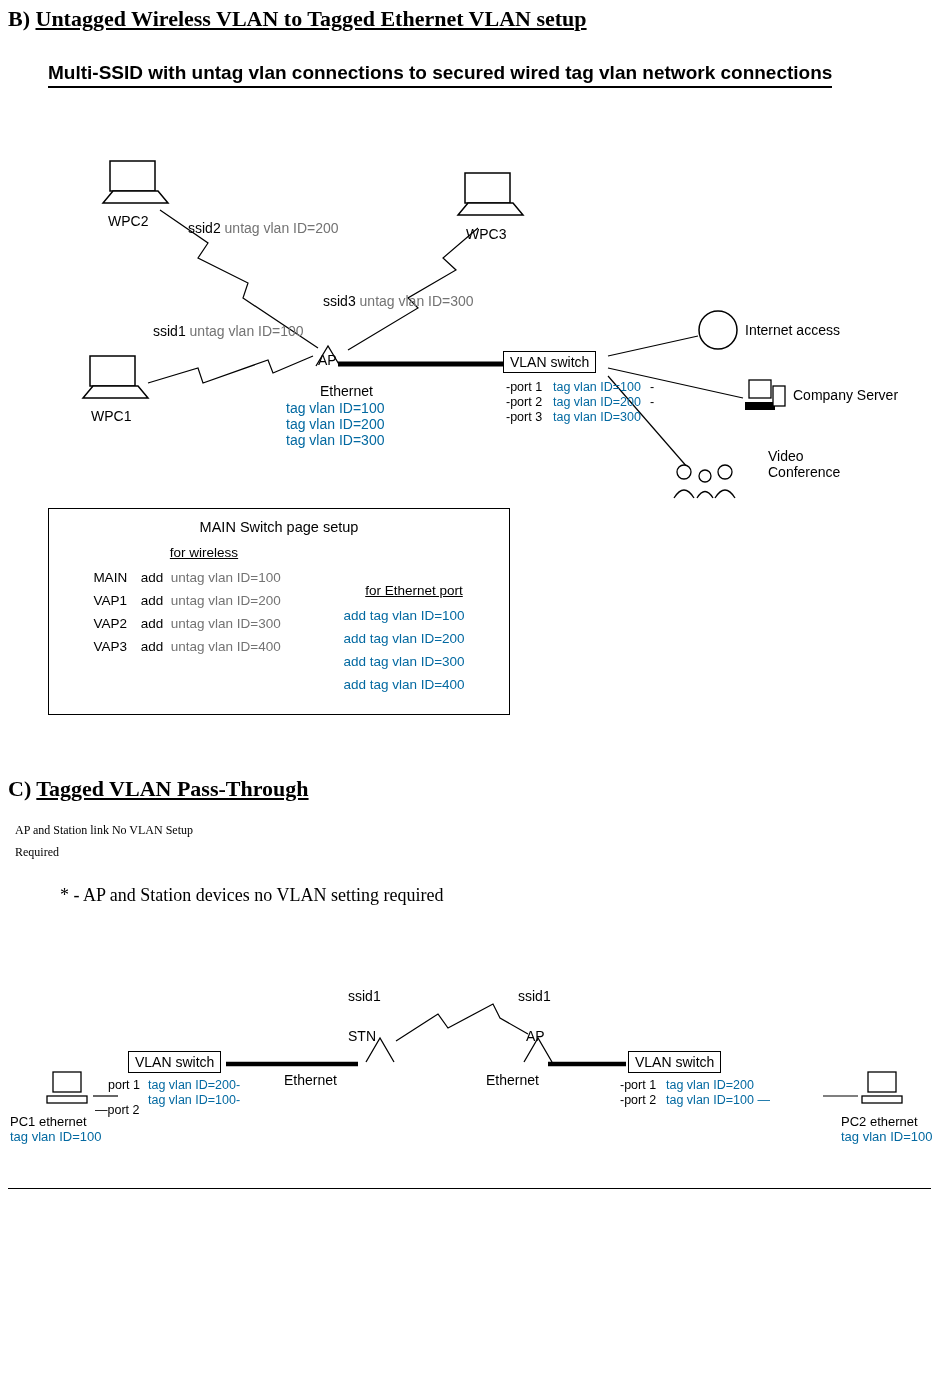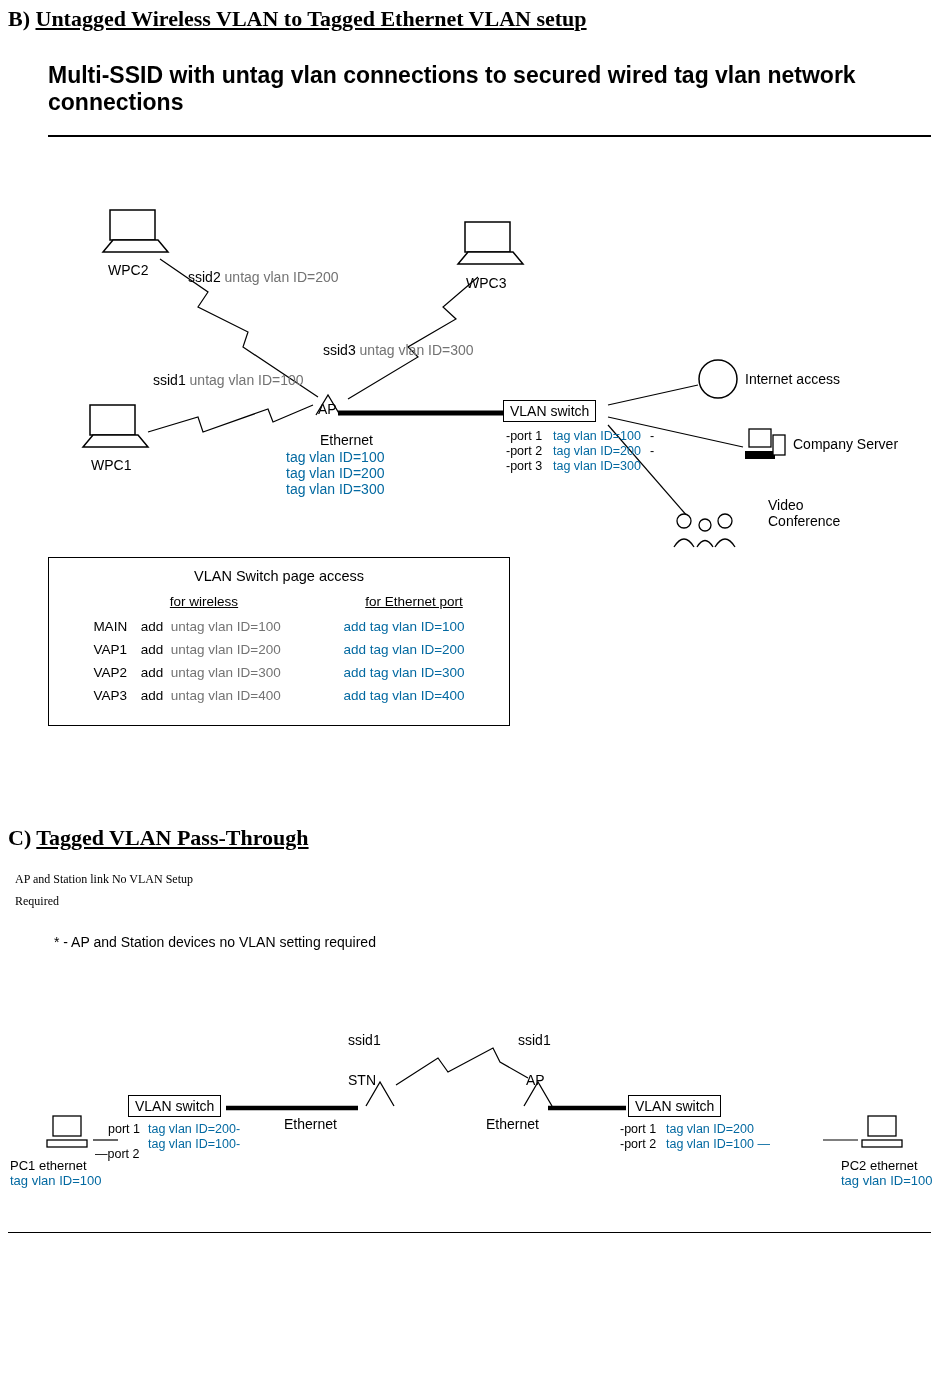--- a/index.html
+++ b/index.html
@@ -25,25 +25,25 @@
   }
   .bodytext { font-size: 12px; line-height: 1.7; margin: 0 0 8px 7px; }
 
   
   .figure {
     position: relative;
     margin: 0 0 0 40px;
   }
   .fig-title {
     font-family: Arial, sans-serif;
-    font-size: 23px;
+    font-size: 19px;
     font-weight: bold;
     border-bottom: 2px solid #000;
     display: inline-block;
-    padding-bottom: 19px;
+    padding-bottom: 2px;
     margin-bottom: 10px;
   }
   .sans { font-family: Arial, sans-serif; }
   .blue { color: #737373; }
   .red  { color: #0369a1; }
 
   
   .figB-stage {
     position: relative;
     width: 880px;
@@ -69,30 +69,30 @@
     width: 440px;
     padding: 6px 10px 14px 10px;
     font-family: Arial, sans-serif;
     font-size: 13.5px;
   }
   .setup-title { text-align: center; margin: 4px 0 10px 0; font-size: 14.5px; }
   .setup-cols { display: flex; text-align: center; }
   .setup-col-left  { width: 250px; }
   .setup-col-right { flex: 1; }
   .setup-head { text-decoration: underline; margin-bottom: 10px; padding-left: 40px; }
-  .setup-head2 { text-decoration: underline; margin-bottom: 10px; padding-left: 20px; }
+  .setup-head2 { text-decoration: underline; margin-bottom: 10px; padding-left: 20px; margin-top: 38px; }
   .setup-row { margin-bottom: 8px; white-space: nowrap; }
   .setup-row .k1 { display:inline-block; width:46px; }
   .setup-row .k2 { display:inline-block; width:30px; }
 
   
   .fig-note {
-    font-family: Liberation Sans, sans-serif;
-    font-size: 14px;
-    margin: 22px 0 30px 6px;
+    font-family: Liberation Serif, serif;
+    font-size: 18px;
+    margin: 22px 0 30px 12px;
   }
   .figC-stage {
     position: relative;
     width: 880px;
     height: 250px;
   }
 
   .hr-bottom { border:0; border-top:1px solid #000; margin: 2px 0 0 0; }
 </style>
 </head>
@@ -207,21 +207,21 @@
         <circle cx="35" cy="16" r="6" fill="#fff" stroke="#000" stroke-width="1.3"></circle>
         <path d="M27 38 Q35 25 43 38" fill="none" stroke="#000" stroke-width="1.3"></path>
         <circle cx="55" cy="12" r="7" fill="#fff" stroke="#000" stroke-width="1.3"></circle>
         <path d="M45 38 Q55 22 65 38" fill="none" stroke="#000" stroke-width="1.3"></path>
       </svg>
     </div>
     <div class="abs lbl" style="left:720px; top:350px">Video</div>
     <div class="abs lbl" style="left:720px; top:366px">Conference</div>
 
     <div class="setup-box">
-      <div class="setup-title">VLAN Switch page access</div>
+      <div class="setup-title">MAIN Switch page setup</div>
       <div class="setup-cols">
         <div class="setup-col-left">
           <div class="setup-head">for wireless</div>
           <div class="setup-row">
             <span class="k1">MAIN</span>
             <span class="k2">add</span>
             <span class="blue">untag vlan ID=100</span>
           </div>
           <div class="setup-row">
             <span class="k1">VAP1</span>

